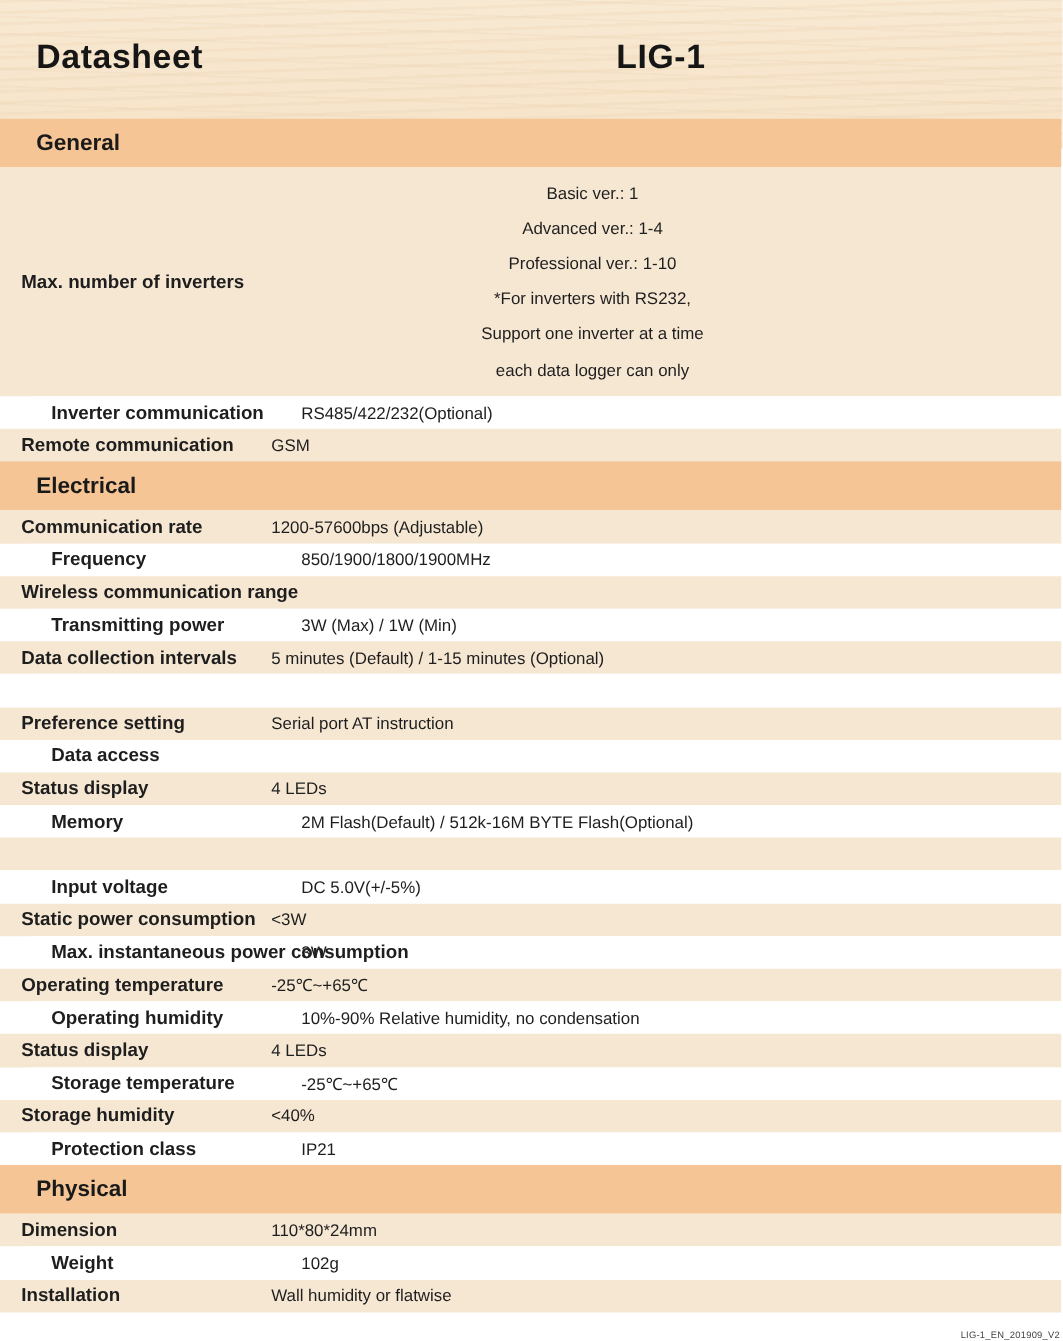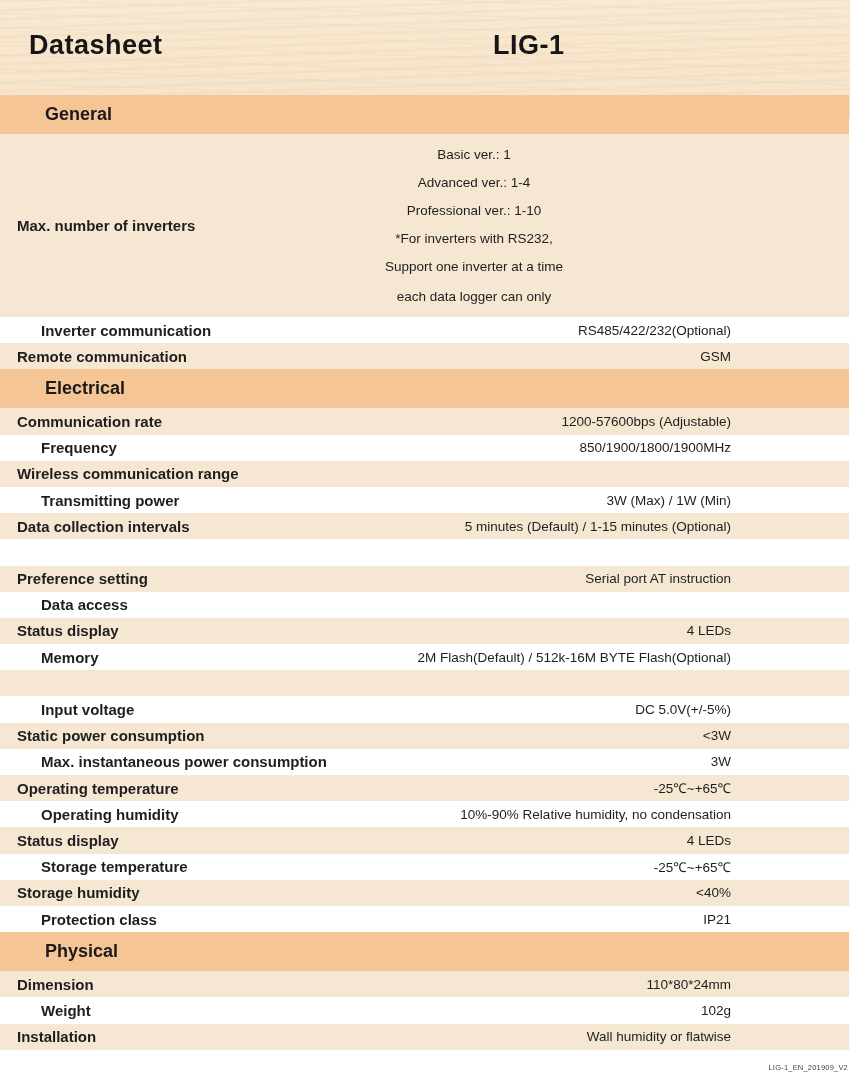--- a/index.html
+++ b/index.html
@@ -22,32 +22,32 @@
   }
   .hero-model {
     position: absolute; left: 493px; top: 30px;
     font-size: 27px; font-weight: bold; letter-spacing: 0.5px; color: #161616;
   }
   .table { position: absolute; left: 0; top: 95px; width: 849px; }
   .section {
     height: 39px; background: #f5c595; display: flex; align-items: center;
   }
   .section span {
-    padding-left: 29px; font-size: 18px; font-weight: bold; color: #1a1a1a; margin-left: 16px;
+    padding-left: 29px; font-size: 18px; font-weight: bold; color: #1a1a1a;
   }
   .row { display: flex; align-items: center; height: 26.2px; }
   .row.tan { background: #f6e7d3; }
   .row.white { background: #ffffff; margin-left: 24px; }
   .row .label {
     width: 320px; padding-left: 17px; font-size: 15px; color: #1e1e1e;
     white-space: nowrap;
     font-weight: bold;
   }
   .row .value {
-    flex: 1; text-align: right; font-size: 13.5px; color: #1e1e1e;
+    flex: 1; text-align: left; font-size: 13.5px; color: #1e1e1e;
     padding-right: 118px; white-space: nowrap; margin-left: -120px;
   }
   .row.multi { height: 183px; }
   .row.multi .value { display: flex; flex-direction: column; align-items: center; }
   .row.multi .value .line { line-height: 28px; height: 28px; }
   .row.multi .value .line:last-child { margin-top: 2px; }
   .footer {
     position: absolute; right: 2px; top: 1063px;
     font-size: 7.5px; color: #444; letter-spacing: 0.2px;
   }

